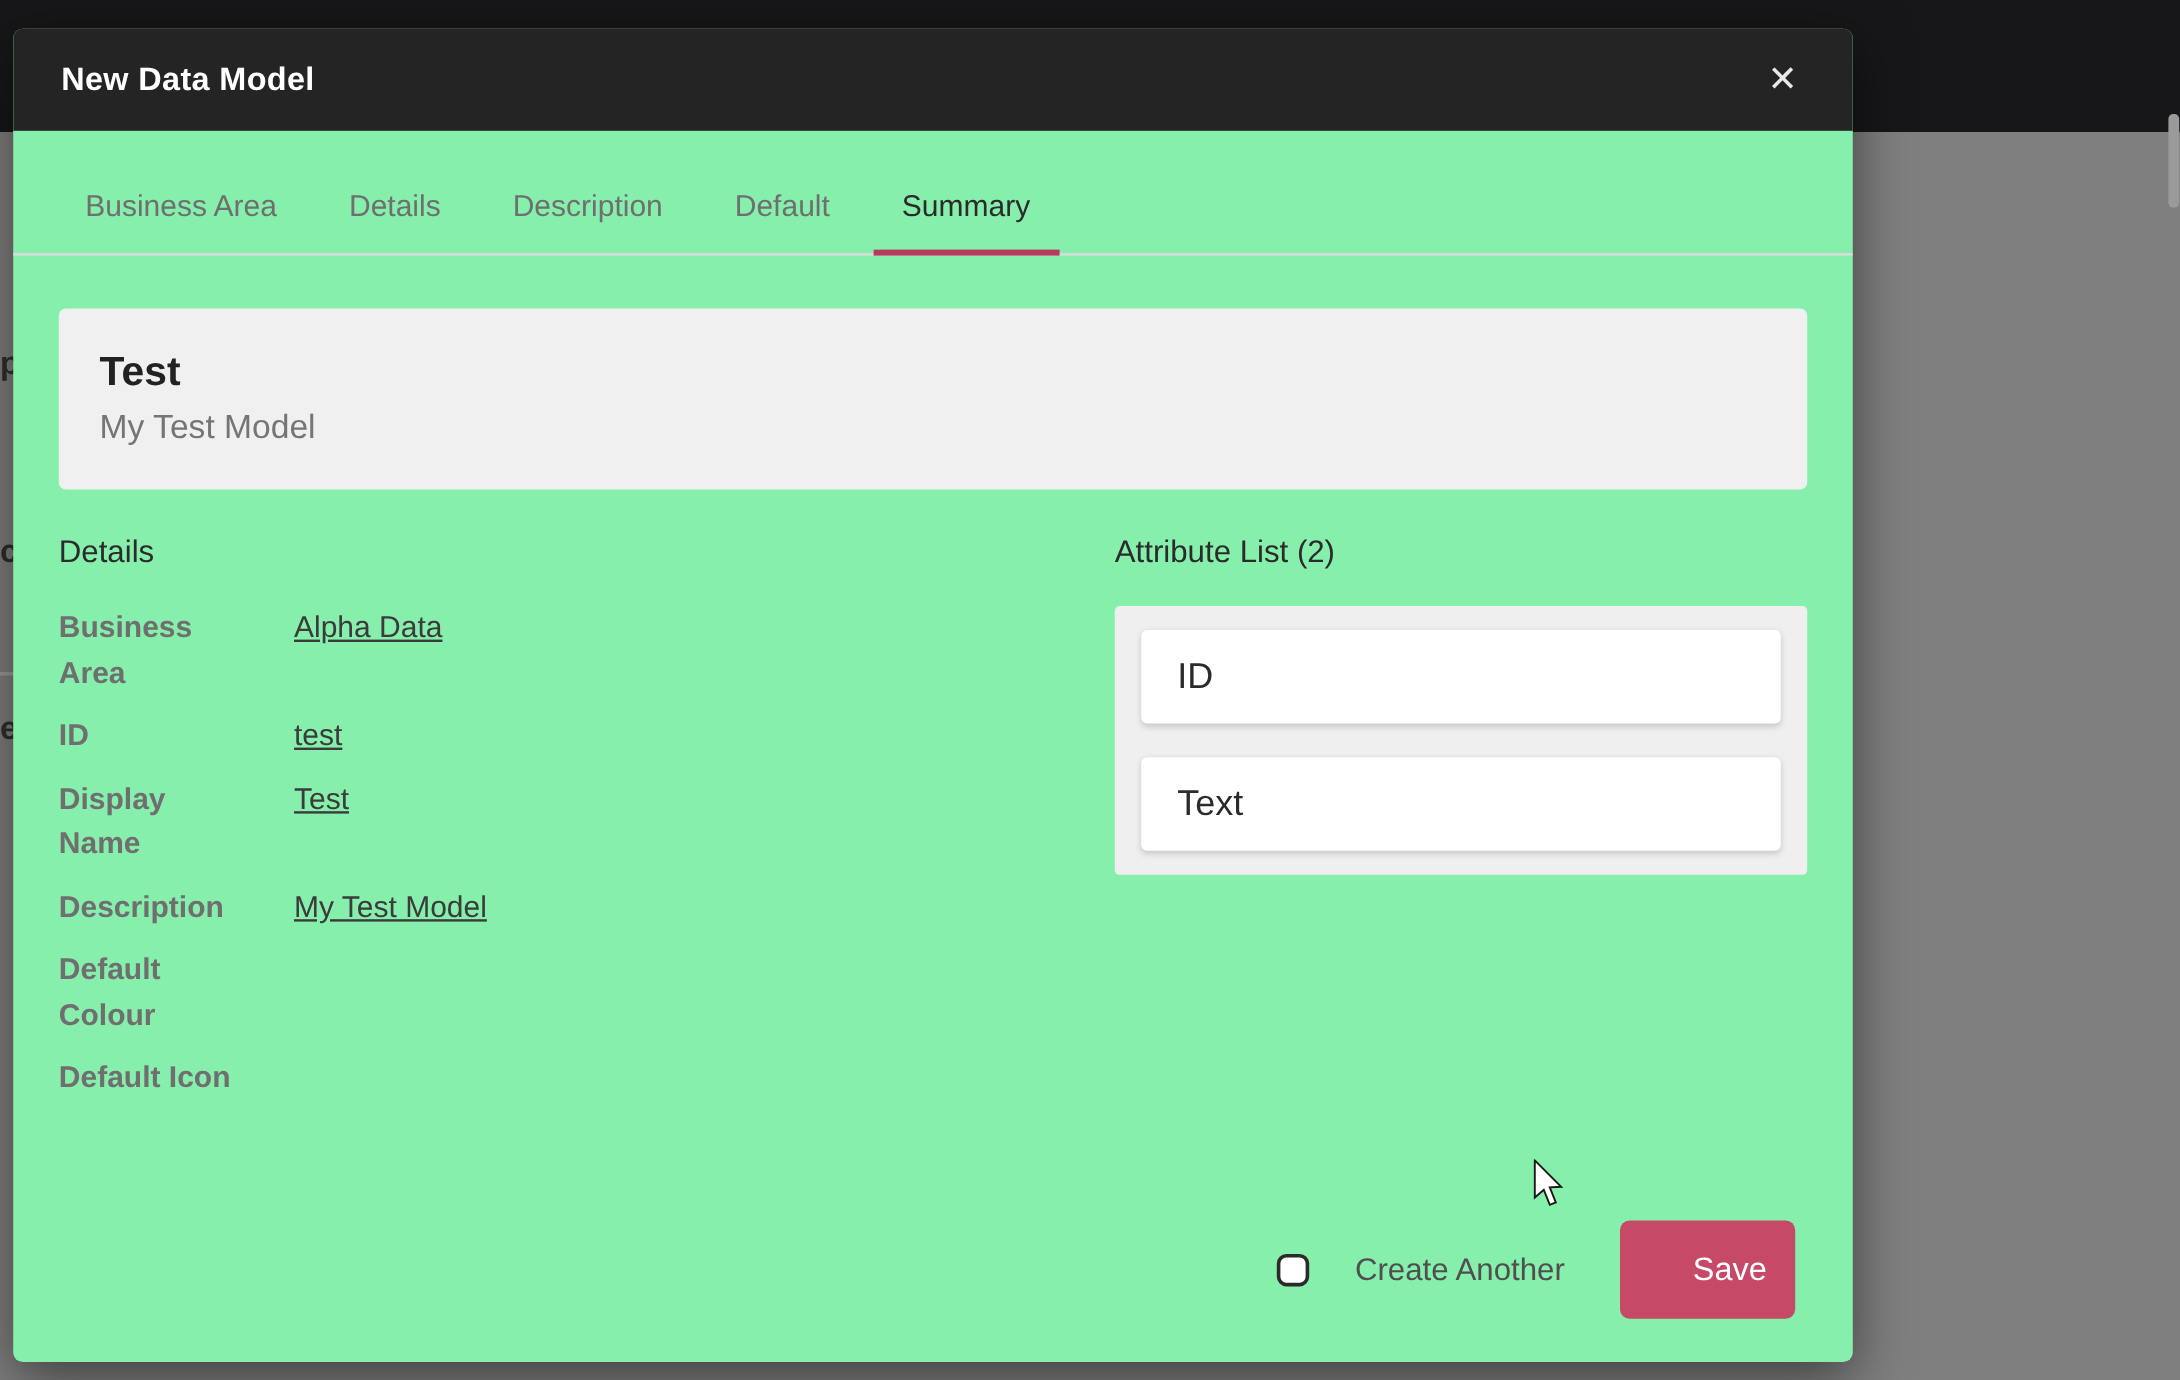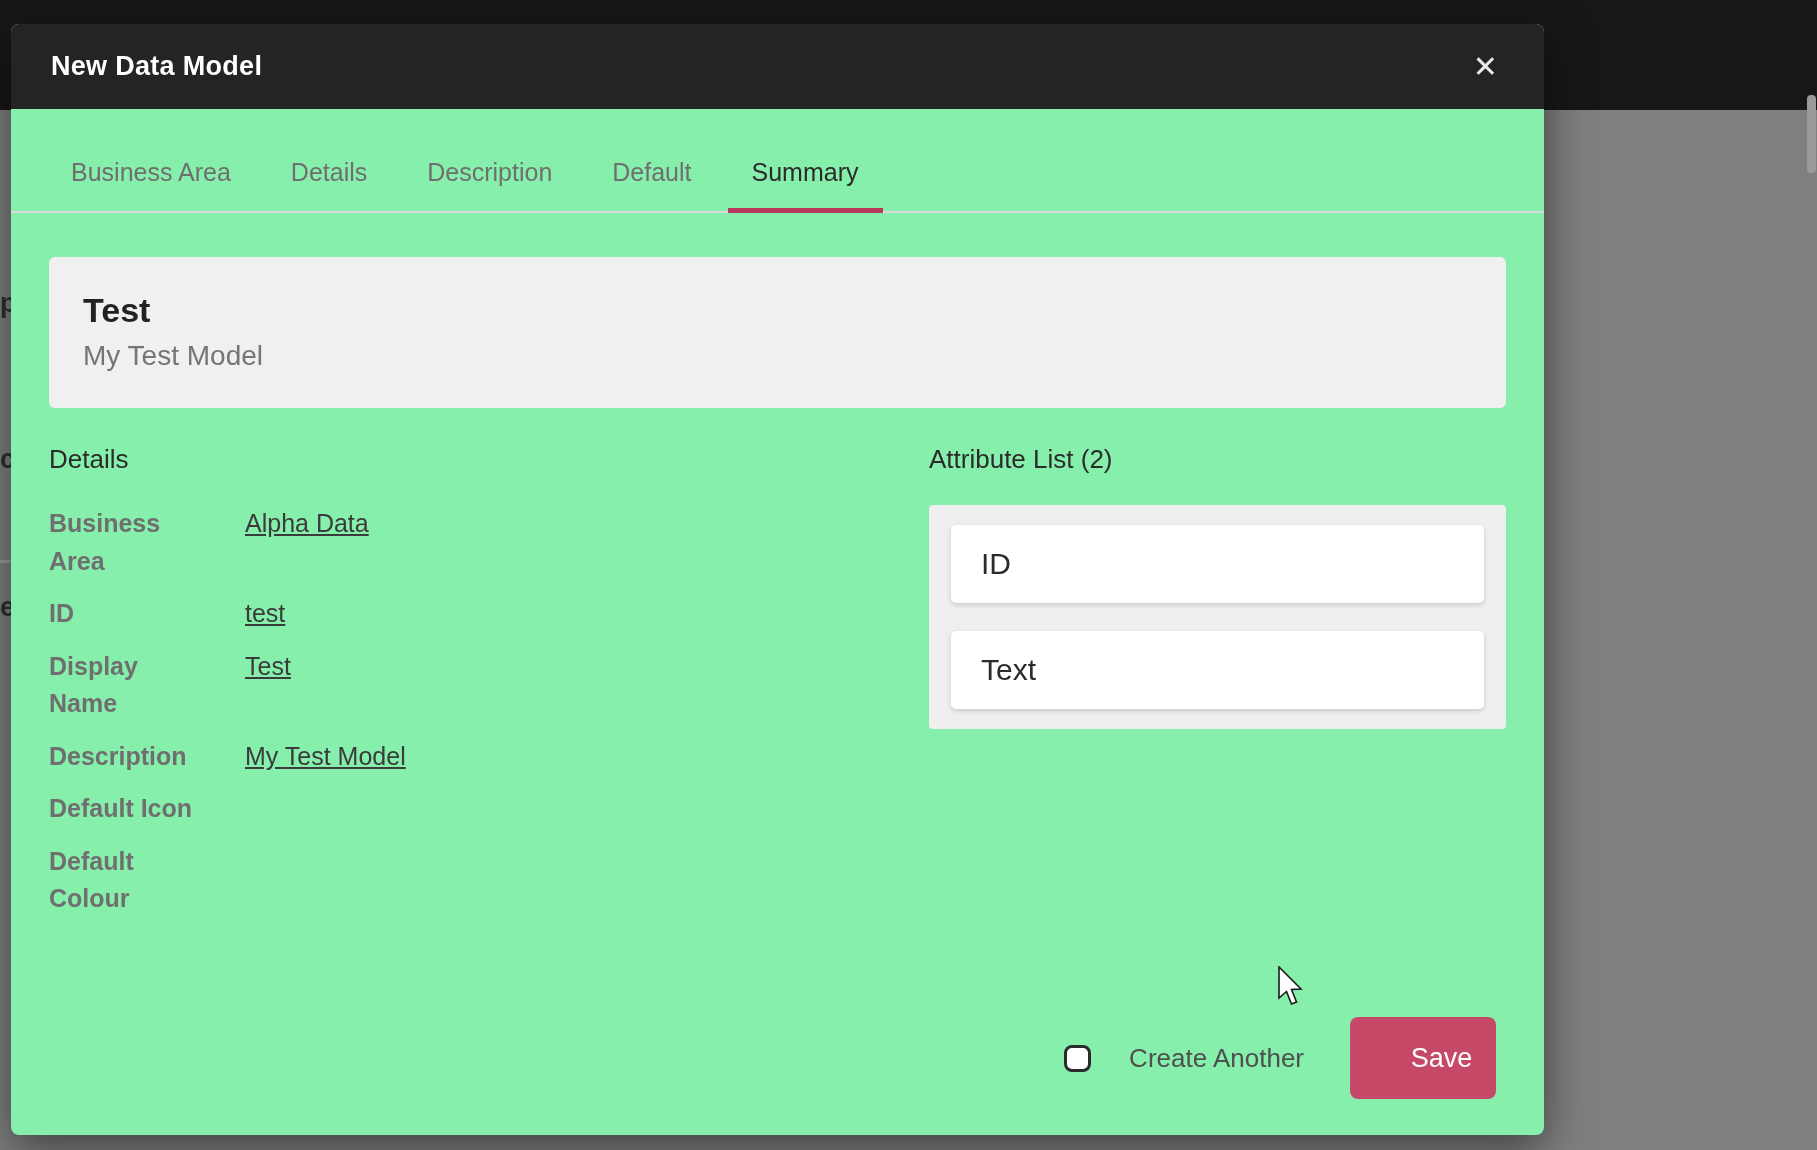--- a/index.html
+++ b/index.html
@@ -141,25 +141,25 @@
       </div>
       <div class="detail-row">
         <div class="detail-label">Display Name</div>
         <div class="detail-value">Test</div>
       </div>
       <div class="detail-row">
         <div class="detail-label">Description</div>
         <div class="detail-value">My Test Model</div>
       </div>
       <div class="detail-row">
-        <div class="detail-label">Default Icon</div>
+        <div class="detail-label">Default Colour</div>
         <div class="detail-value"></div>
       </div>
       <div class="detail-row">
-        <div class="detail-label">Default Colour</div>
+        <div class="detail-label">Default Icon</div>
         <div class="detail-value"></div>
       </div>
     </div>
 
     <div class="col-right">
       <div class="section-heading">Attribute List (2)</div>
       <div class="attr-container">
         <div class="attr-card">ID</div>
         <div class="attr-card">Text</div>
       </div>

